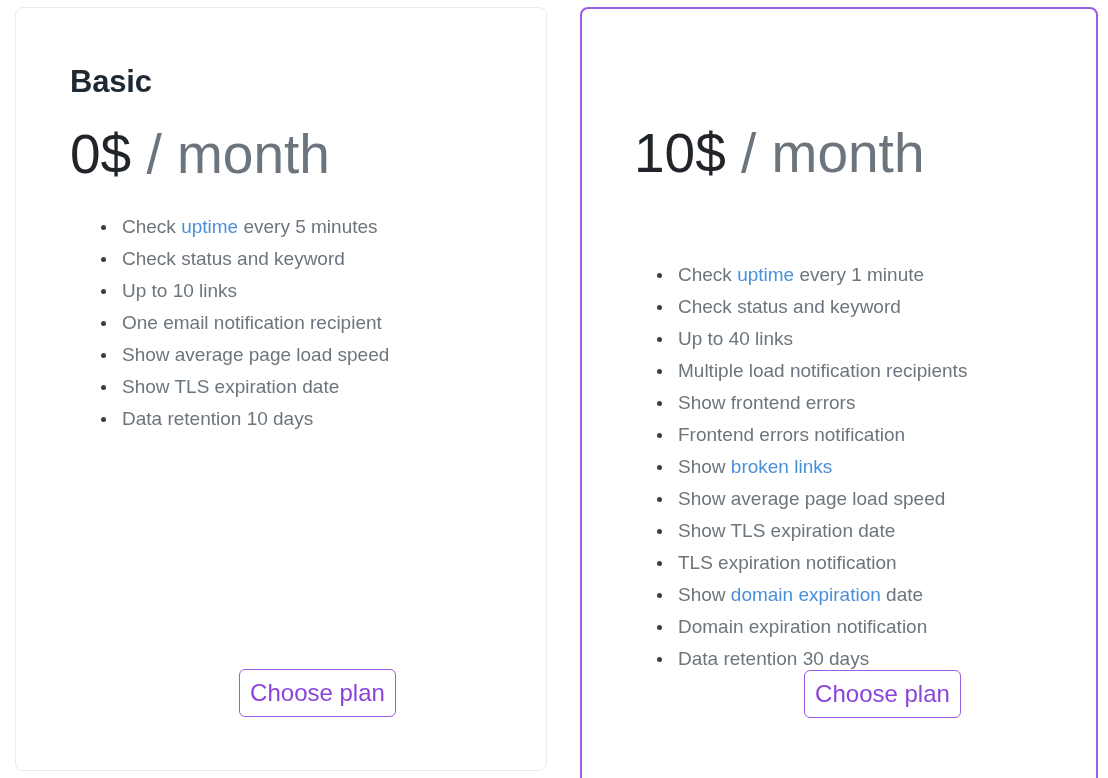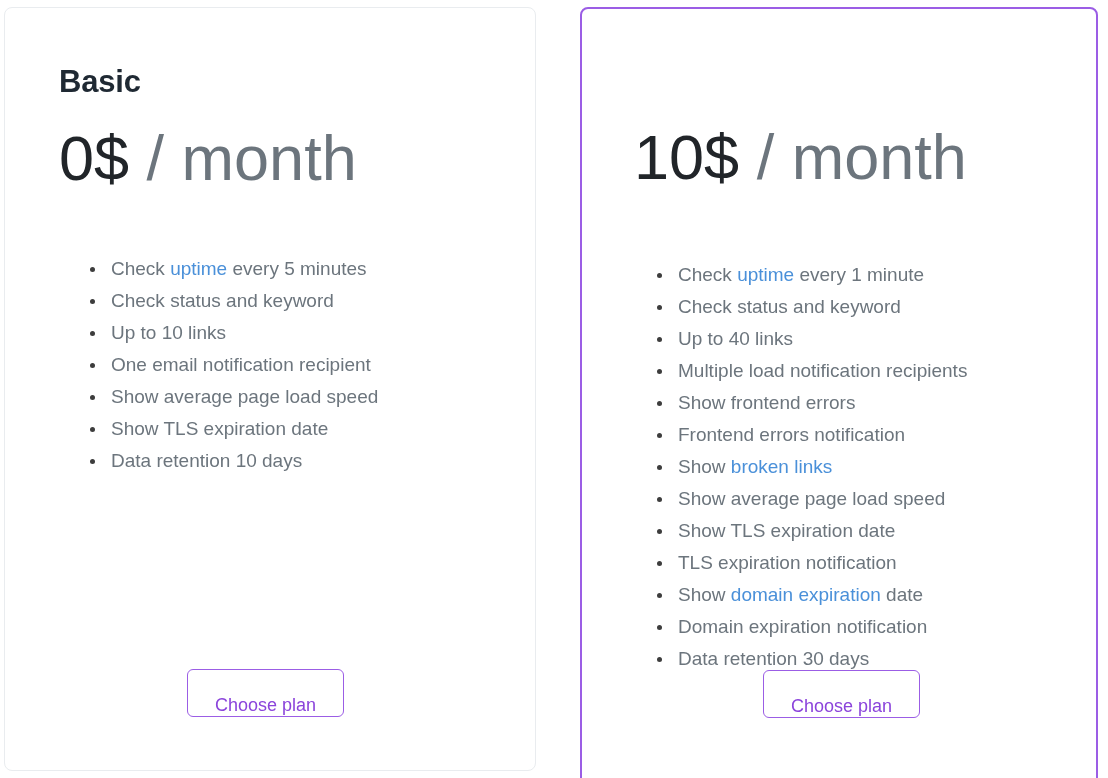--- a/index.html
+++ b/index.html
@@ -25,21 +25,21 @@
 
   .plan-card {
     position: absolute;
     top: 7px;
     background: #ffffff;
     border-radius: 8px;
     box-sizing: border-box;
   }
 
   .plan-card.basic {
-    left: 4px;
+    left: 15px;
     width: 532px;
     height: 764px;
     border: 1px solid #e9ecef;
   }
 
   .plan-card.professional {
     left: 580px;
     width: 518px;
     height: 790px;
     border: 2px solid #9b5de5;
@@ -59,21 +59,21 @@
     letter-spacing: -0.2px;
     white-space: nowrap;
   }
   .basic .plan-name { left: 54px; top: 56px; }
   .professional .plan-name { left: 52px; top: 54px; }
 
   .plan-price {
     position: absolute;
     white-space: nowrap;
     font-weight: 300;
-    font-size: 63px;
+    font-size: 55px;
     line-height: 1;
     color: #212529;
   }
   .basic .plan-price { left: 54px; top: 119px; }
   .professional .plan-price { left: 52px; top: 117px; }
 
   .price-amount {
     color: #212529;
     font-weight: 300;
   }
@@ -81,21 +81,21 @@
     color: #6c757d;
     font-weight: 300;
   }
 
   .feature-list {
     position: absolute;
     margin: 0;
     padding: 0;
     list-style: none;
   }
-  .basic .feature-list { left: 78px; top: 203px; width: 420px; margin-top: 42px; }
+  .basic .feature-list { left: 78px; top: 203px; width: 420px; }
   .professional .feature-list { left: 648px; top: 203px; width: 420px; }
   .professional .feature-list { left: 68px; margin-top: 47px; }
 
   .feature-item {
     position: relative;
     padding-left: 28px;
     height: 32px;
     line-height: 32px;
     font-size: 19px;
     color: #6c757d;
@@ -120,26 +120,27 @@
   .choose-plan-button {
     position: absolute;
     box-sizing: border-box;
     width: 157px;
     height: 48px;
     border: 1px solid #9b5de5;
     border-radius: 6px;
     background: #ffffff;
     color: #8b44db;
     font-family: "Liberation Sans", sans-serif;
-    font-size: 18px;
+    font-size: 24px;
     line-height: 46px;
     text-align: center;
-    padding: 12px;
+    padding: 0;
     cursor: pointer;
     white-space: nowrap;
+    margin-left: 41px;
   }
   .basic .choose-plan-button { left: 182px; top: 661px; }
   .professional .choose-plan-button { left: 181px; top: 661px; }
 </style>
 </head>
 <body>
 
 <div class="pricing-wrap">
 
   <div class="plan-card basic">

